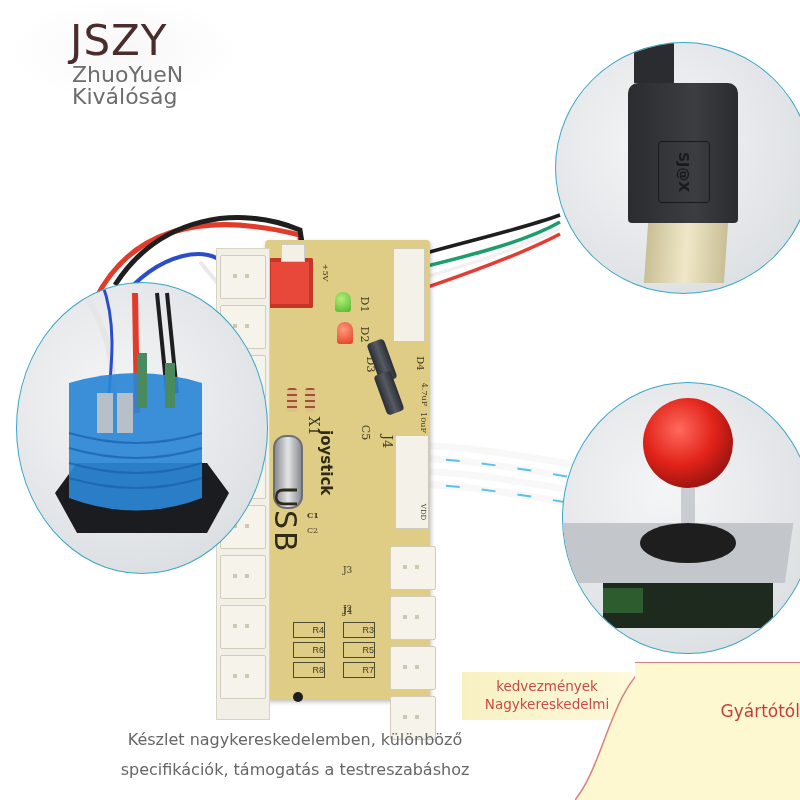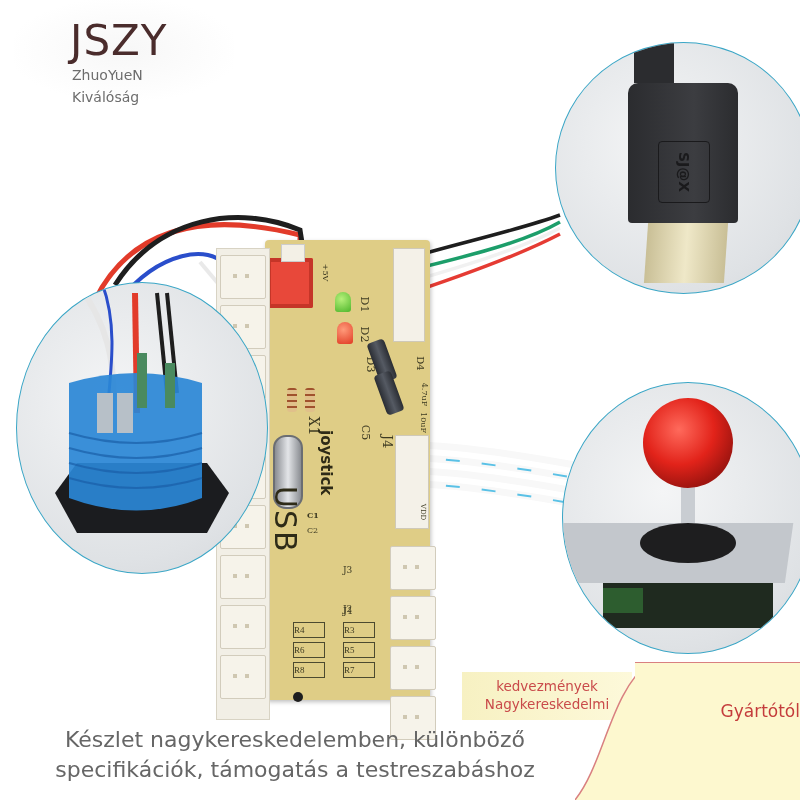--- a/index.html
+++ b/index.html
@@ -1,32 +1,32 @@
 <!DOCTYPE html>
 <html><head>
 <meta charset="utf-8">
 <style>
   html, body { margin:0; padding:0; }
   body { width:800px; height:800px; overflow:hidden; background:#ffffff; position:relative; font-family:"DejaVu Sans", sans-serif; }
   .abs { position:absolute; }
   
   .brand-title { left:70px; top:16px; font-size:42px; color:#4a2c2c; letter-spacing:1px; font-family:"DejaVu Sans", sans-serif; }
-  .brand-sub { left:72px; top:64px; font-size:14px; color:#6d6d6d; line-height:22px; }
+  .brand-sub { left:72px; top:64px; font-size:22px; color:#6d6d6d; line-height:22px; }
   .brand-bg { left:14px; top:0; width:220px; height:100px; background:radial-gradient(ellipse at center,#f7f7f7 0%,#ffffff 75%); border-radius:40px; }
   
   .circle { border:1.5px solid #3aa6c6; border-radius:50%; overflow:hidden; background:radial-gradient(circle at 40% 40%,#f4f5f6 0%,#dfe2e5 70%,#d3d6da 100%); }
   
   .pcb { left:265px; top:240px; width:165px; height:460px; background:#dfcd86; border-radius:4px; box-shadow:1px 2px 4px rgba(0,0,0,0.25); }
   .conn-col { width:52px; background:#f2efe6; border:1px solid #d8d3c4; }
   .conn { width:44px; height:42px; margin:6px 3px; background:#f6f3ea; border:1px solid #d2ccbc; border-radius:2px; position:relative; }
   .conn::after { content:""; position:absolute; left:12px; top:18px; width:4px; height:4px; background:#cfc7b1; box-shadow:12px 0 0 #cfc7b1; }
   .silk { color:#3d3a22; font-family:"DejaVu Serif", serif; }
-  .res { width:30px; height:14px; border:1.5px solid #4c4a30; font-size:9px; color:#3d3a22; text-align:left; line-height:14px; font-family:Liberation Serif, serif; }
-  
-  .caption { left:0; top:725px; width:590px; text-align:center; font-size:22px; line-height:30px; color:#666666; }
+  .res { width:30px; height:14px; border:1.5px solid #4c4a30; font-size:9px; color:#3d3a22; text-align:right; line-height:14px; font-family:Liberation Sans, sans-serif; }
+  
+  .caption { left:0; top:725px; width:590px; text-align:center; font-size:16px; line-height:30px; color:#666666; }
   .promo-small { left:462px; top:672px; width:170px; height:48px; background:linear-gradient(90deg,#f7f1c2,#fdf9da); color:#c94a4a; font-size:13.5px; text-align:center; line-height:18px; padding-top:5px; box-sizing:border-box; }
   .promo-big { left:635px; top:662px; width:165px; height:138px; background:#fdf8cf; color:#c43c3c; font-size:17px; line-height:24px; text-align:center; border-top-left-radius:40px; border-left:1.5px solid #d98080; border-top:1.5px solid #d98080; box-sizing:border-box; padding-top:36px; }
   .promo-curve { left:575px; top:662px; width:90px; height:138px; }
 </style>
 </head>
 <body>
 
 <div class="abs brand-bg"></div>
 <div class="abs brand-title">JSZY</div>
 <div class="abs brand-sub">

